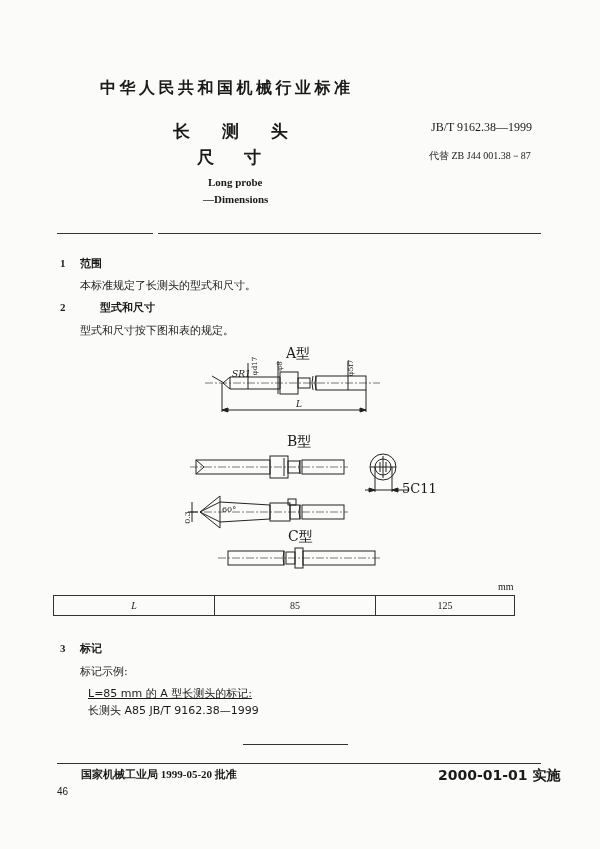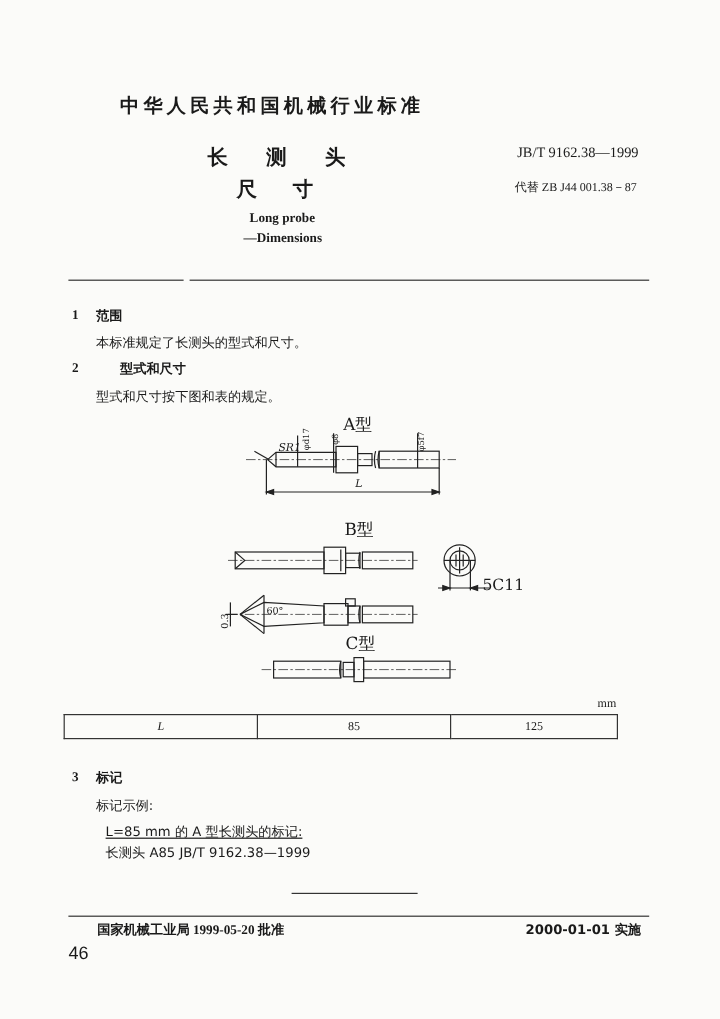--- a/index.html
+++ b/index.html
@@ -17,22 +17,22 @@
     .std-replace { left: 429px; top: 149px; font-family: "Liberation Serif", serif; font-size: 10px; }
     .rule { background: #333; height: 1px; }
     .sec-num { font-family: "Liberation Serif", serif; font-size: 11px; font-weight: bold; }
     .sec-title { font-family: "DejaVu Sans", sans-serif; font-size: 11px; font-weight: bold; }
     .body-text { font-family: "DejaVu Sans", sans-serif; font-size: 11px; }
     .fig-label { font-family: "DejaVu Serif", serif; font-size: 14px; }
     table.dim-table { position: absolute; left: 53px; top: 595px; width: 462px; border-collapse: collapse; font-family: "Liberation Serif", serif; font-size: 10px; }
     table.dim-table td { border: 1px solid #333; height: 19px; text-align: center; padding: 0; }
     .unit { left: 498px; top: 581px; font-family: "Liberation Serif", serif; font-size: 10px; }
     .footer-left { left: 57px; top: 767px; font-family: Liberation Serif, serif; font-size: 11px; font-weight: bold; margin-left: 24px; }
-    .footer-right { left: 438px; top: 767px; font-family: "DejaVu Sans", sans-serif; font-size: 11px; font-weight: bold; }
-    .page-no { left: 57px; top: 786px; font-family: "Liberation Sans", sans-serif; font-size: 15px; }
+    .footer-right { left: 438px; top: 767px; font-family: "DejaVu Sans", sans-serif; font-size: 14px; font-weight: bold; }
+    .page-no { left: 57px; top: 786px; font-family: "Liberation Sans", sans-serif; font-size: 10px; }
     svg { position: absolute; }
   </style>
 </head>
 <body>
 
 <div class="abs org-title">中华人民共和国机械行业标准</div>
 <div class="abs std-title-1">长 测 头</div>
 <div class="abs std-title-2">尺 寸</div>
 <div class="abs en-title-1">Long probe</div>
 <div class="abs en-title-2">—Dimensions</div>

